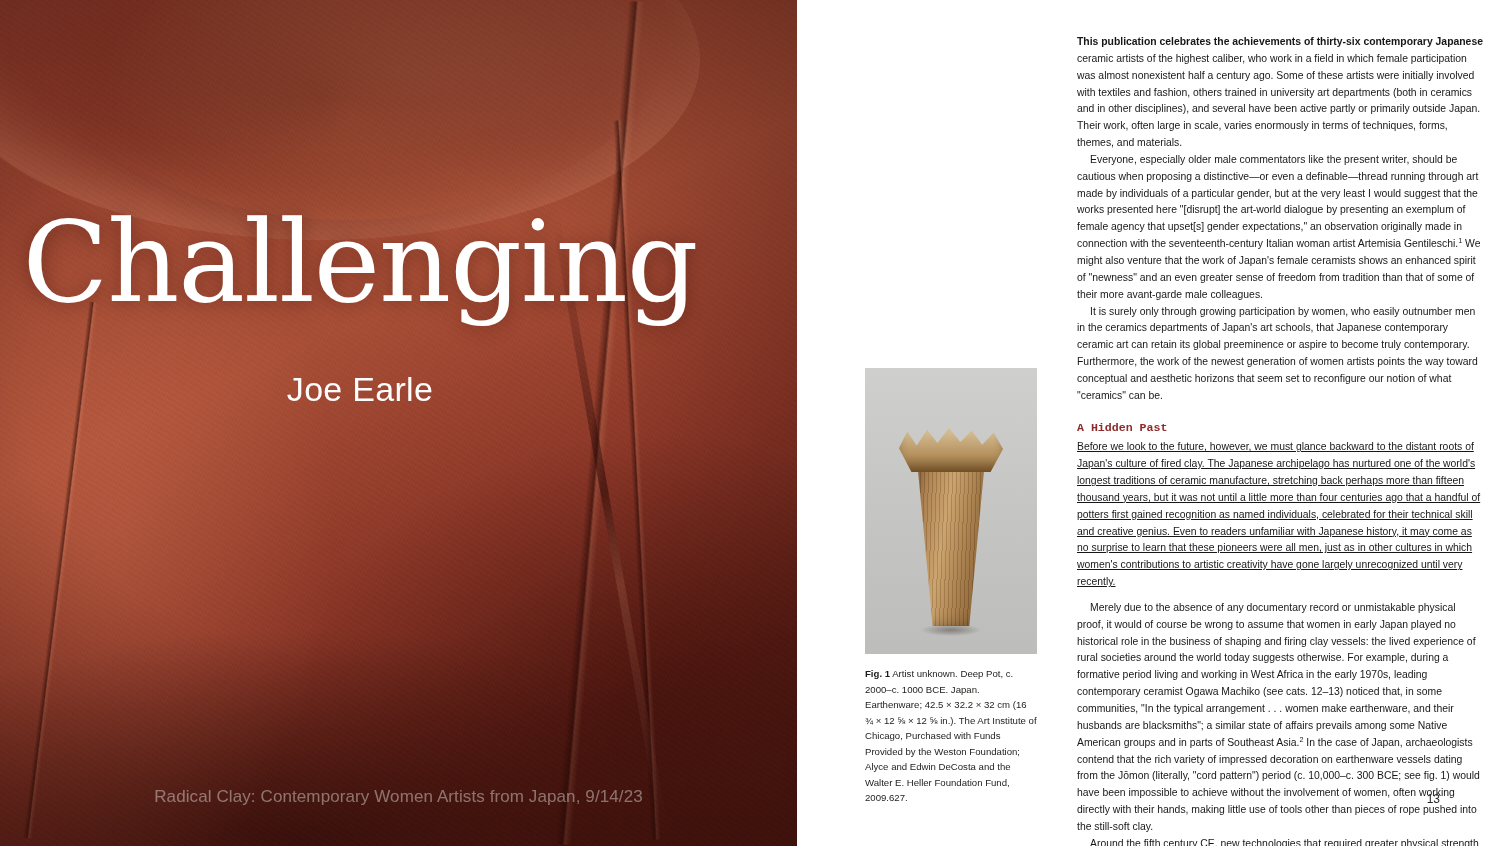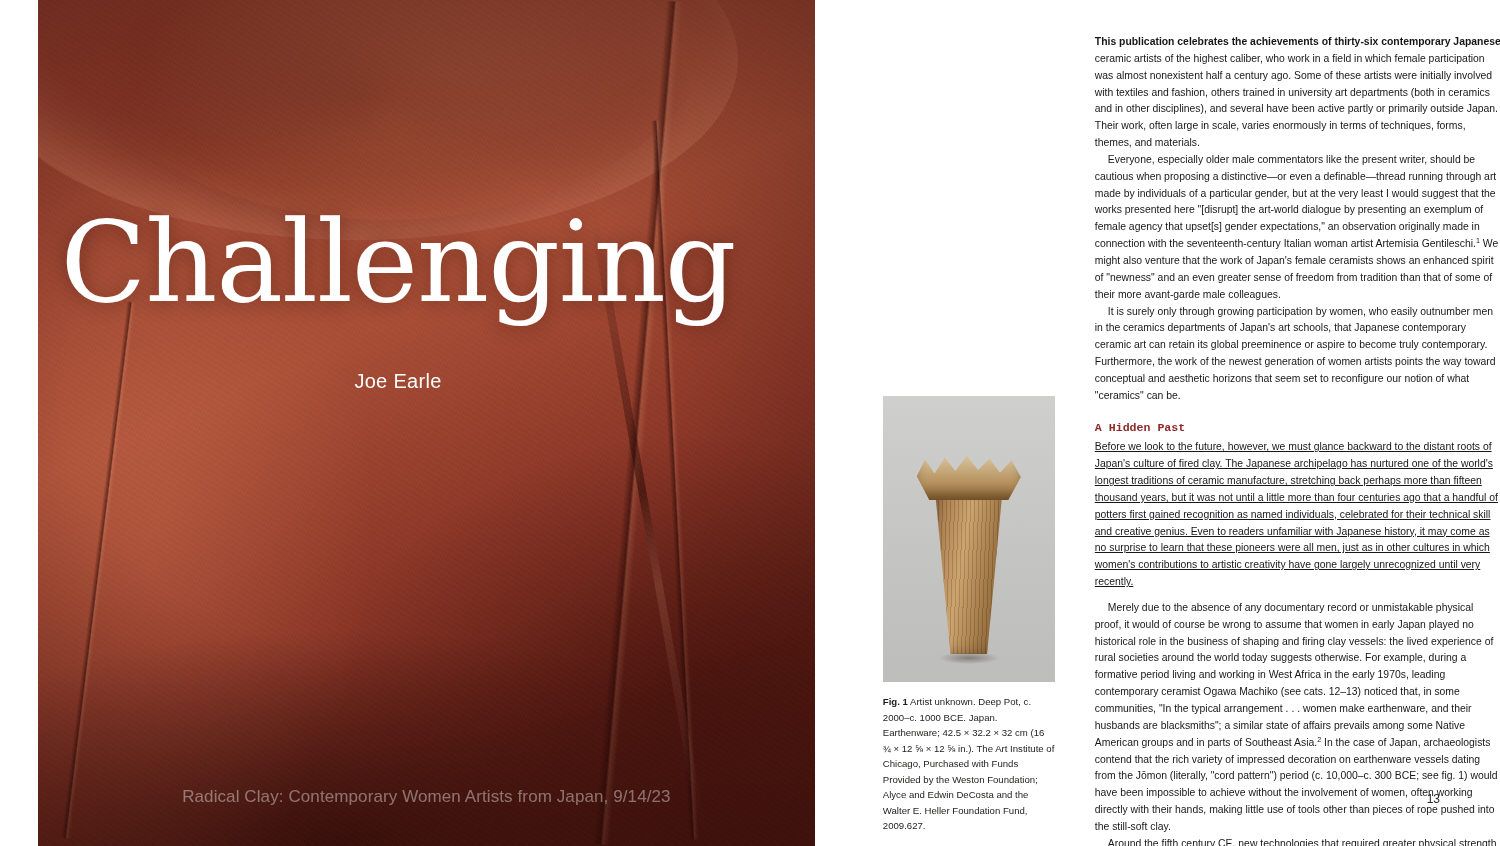--- a/index.html
+++ b/index.html
@@ -20,21 +20,20 @@
     display: flex;
   }
 
   
   .left-page {
     position: relative;
     width: 848px;
     height: 846px;
     overflow: hidden;
     background: #14532d;
-    margin-left: 38px;
   }
   
   .photo {
     position: absolute;
     inset: 0;
     background:
       radial-gradient(ellipse 420px 200px at 400px 70px, rgba(255,190,160,0.38), rgba(255,160,120,0.0) 70%),
       radial-gradient(ellipse 300px 520px at 120px 520px, rgba(255,150,110,0.20), rgba(0,0,0,0) 72%),
       radial-gradient(ellipse 520px 380px at 660px 700px, rgba(60,12,8,0.55), rgba(0,0,0,0) 70%),
       radial-gradient(ellipse 700px 300px at 300px 840px, rgba(40,8,6,0.65), rgba(0,0,0,0) 70%),
@@ -98,21 +97,21 @@
     line-height: 0.93;
     letter-spacing: -1px;
     text-shadow: 0 2px 18px rgba(40,8,4,0.35);
   }
   .title-line.second {
     margin-top: 4px;
   }
   .author {
     margin-top: 56px;
     font-family: "Liberation Sans", sans-serif;
-    font-size: 20px;
+    font-size: 34px;
     letter-spacing: 0.3px;
     color: #fdfdfd;
   }
 
   .watermark {
     position: absolute;
     left: 0;
     right: 0;
     bottom: 36px;
     text-align: center;
@@ -128,21 +127,20 @@
     position: relative;
     width: 748px;
     height: 846px;
     background: #ffffff;
   }
   .col-figure {
     position: absolute;
     left: 68px;
     top: 368px;
     width: 172px;
-    margin-top: 28px;
   }
   .fig-image {
     position: relative;
     width: 172px;
     height: 286px;
     background: #c9c9c7;
     overflow: hidden;
   }
   .fig-bg {
     position: absolute;

